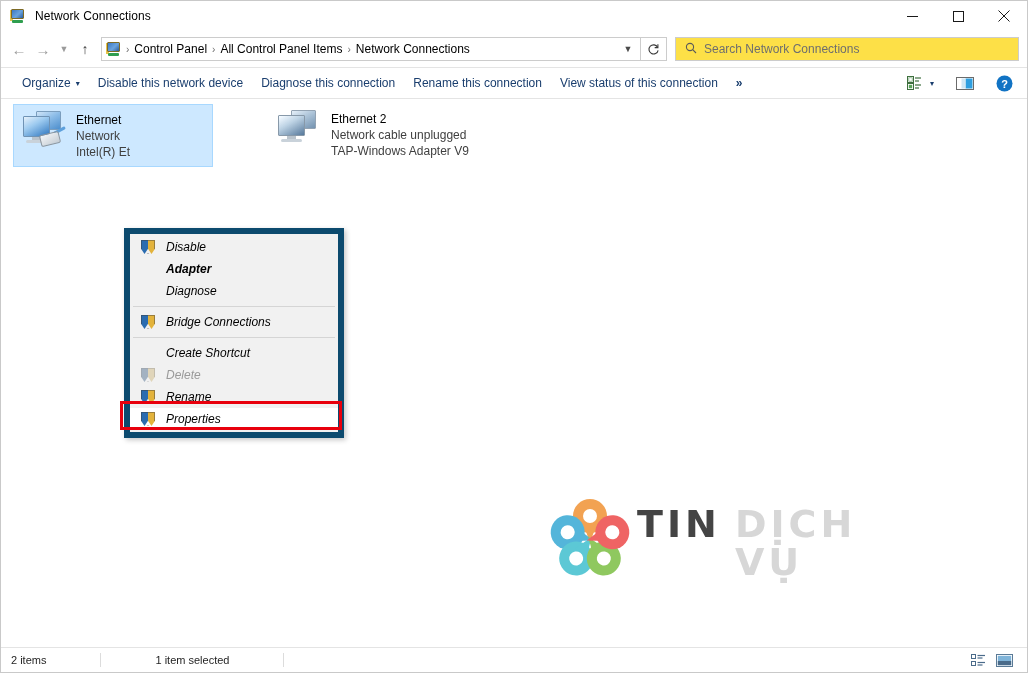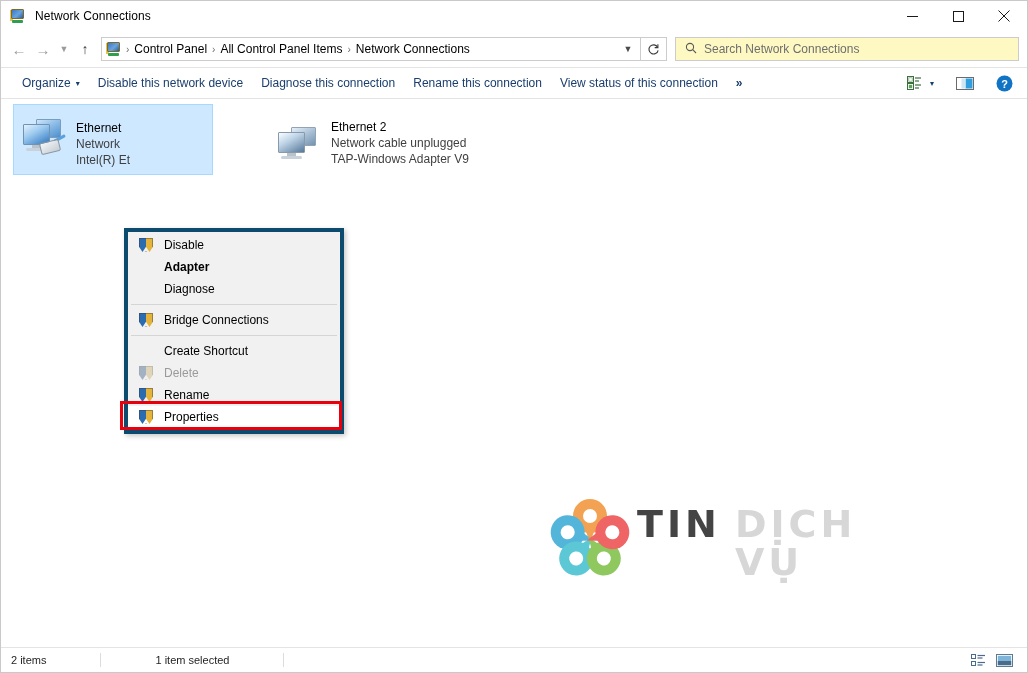--- a/index.html
+++ b/index.html
@@ -147,21 +147,21 @@
     background: #fff;
     display: flex; align-items: center; justify-content: center;
     cursor: default;
     flex: 0 0 auto;
   }
   .search {
     width: 344px;
     height: 24px;
     margin-left: 8px;
     border: 1px solid #cccccc;
-    background: #fef9c3;
+    background: #fde047;
     display: flex;
     align-items: center;
     flex: 0 0 auto;
   }
   .search-icon { margin: 0 7px 0 9px; flex: 0 0 auto; }
   .search-ph {
     font-size: 12px;
     color: #6e6e6e;
   }
 
@@ -207,21 +207,21 @@
     position: relative;
     height: 527px;
     background: #ffffff;
     overflow: hidden;
   }
 
   .conn-item {
     position: absolute;
     display: flex;
     align-items: flex-start;
-    padding: 12px 6px 6px 6px;
+    padding: 4px 6px 6px 6px;
     width: 200px;
     cursor: default;
   }
   .conn-item.selected {
     background: #cde8ff;
     border: 1px solid #a8d8ff;
   }
   .conn-icon {
     width: 48px; height: 42px;
     position: relative;
@@ -294,24 +294,25 @@
     filter: grayscale(0.55) brightness(1.06);
   }
 
   
   .ctxmenu {
     position: absolute;
     left: 123px;
     top: 129px;
     width: 220px;
     background: #f1f1f1;
-    border: 4px solid #0c4a6e;
+    border: 6px solid #0c4a6e;
     box-shadow: 2px 2px 5px rgba(0,0,0,0.22);
     padding: 2px 0 2px 0;
     z-index: 40;
+    font-style: italic;
   }
   .mi {
     height: 22px;
     display: flex;
     align-items: center;
     padding-left: 10px;
     font-size: 12px;
     color: #000;
     cursor: default;
     position: relative;
@@ -596,21 +597,21 @@
         <div class="cable-wire"></div>
         <div class="cable-plug"></div>
       </div>
       <div class="conn-text">
         <div class="conn-name">Ethernet</div>
         <div class="conn-sub">Network</div>
         <div class="conn-sub">Intel(R) Et</div>
       </div>
     </div>
 
-    <div class="conn-item" style="left:268px; top:5px;align-items:flex-end;">
+    <div class="conn-item" style="left:268px; top:5px;">
       <div class="conn-icon dim">
         <div class="mon-back"></div>
         <div class="mon-front"></div>
         <div class="mon-stand"></div>
         <div class="mon-foot"></div>
       </div>
       <div class="conn-text">
         <div class="conn-name">Ethernet 2</div>
         <div class="conn-sub">Network cable unplugged</div>
         <div class="conn-sub">TAP-Windows Adapter V9</div>

